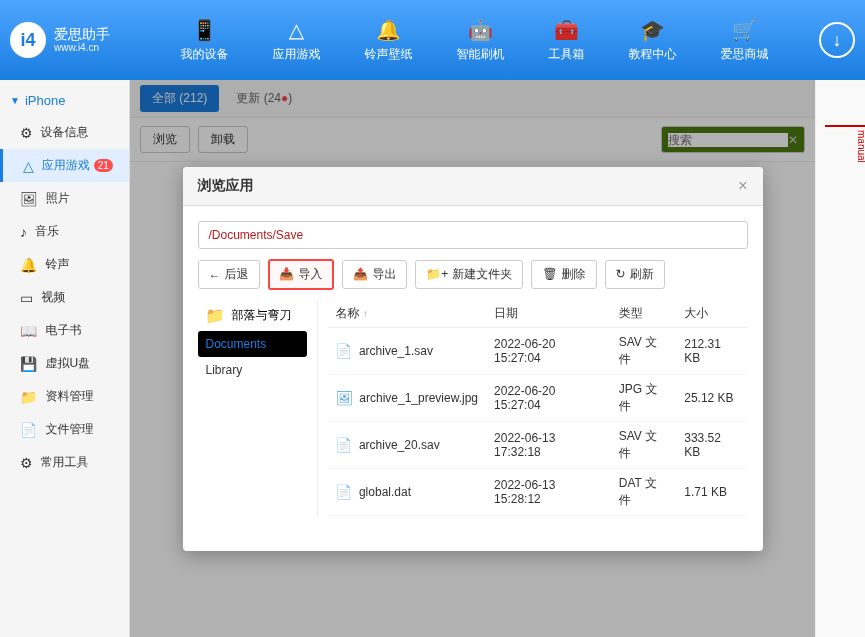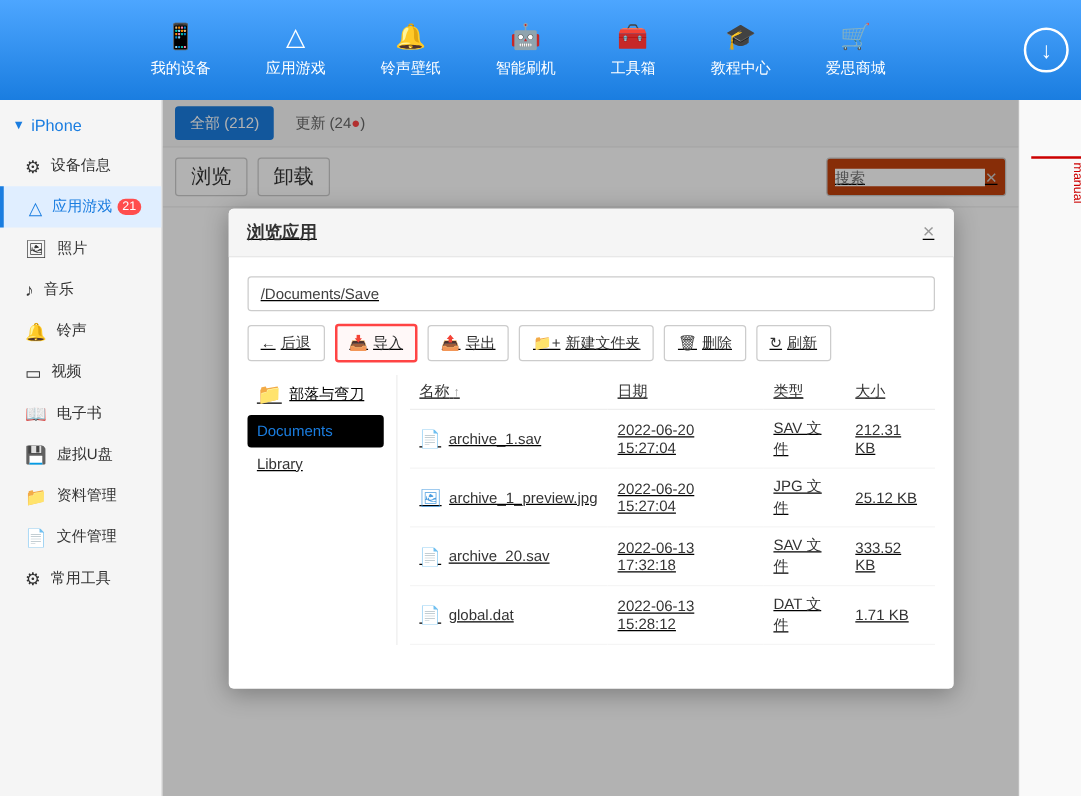--- a/index.html
+++ b/index.html
@@ -29,32 +29,32 @@
     .sidebar-item.active { background: #e0eeff; color: #1a7de0; border-left: 3px solid #1a7de0; }
     .sidebar-item .si-icon { margin-right: 8px; font-size: 14px; }
     .sidebar-badge { background: #ff4d4d; color: white; border-radius: 8px; font-size: 10px; padding: 1px 4px; margin-left: 4px; }
 
     
     .content { flex: 1; background: #fff; position: relative; }
     .content-tabs { display: flex; padding: 5px 10px; border-bottom: 1px solid #eee; background: #f9f9f9; }
     .tab-btn { padding: 5px 12px; border-radius: 3px; cursor: pointer; margin-right: 5px; font-size: 12px; color: #666; }
     .tab-btn.active { background: #1a7de0; color: white; }
     .content-toolbar { display: flex; padding: 8px 10px; gap: 8px; border-bottom: 1px solid #eee; }
-    .toolbar-btn { padding: 4px 12px; border: 1px solid #ccc; border-radius: 3px; cursor: pointer; background: white; font-size: 16px; color: #333; }
-    .search-bar { margin-left: auto; display: flex; align-items: center; border: 1px solid #ccc; border-radius: 3px; padding: 3px 6px; background: #c2410c; text-decoration: underline; }
+    .toolbar-btn { padding: 4px 12px; border: 1px solid #ccc; border-radius: 3px; cursor: pointer; background: white; font-size: 12px; color: #333; }
+    .search-bar { margin-left: auto; display: flex; align-items: center; border: 1px solid #ccc; border-radius: 3px; padding: 3px 6px; background: #4d7c0f; }
     .search-bar input { border: none; outline: none; font-size: 12px; width: 120px; }
 
     
-    .modal-overlay { position: absolute; top: 0; left: 0; right: 0; bottom: 0; background: rgba(0,0,0,0.3); display: flex; align-items: center; justify-content: center; z-index: 100; text-decoration: underline; }
+    .modal-overlay { position: absolute; top: 0; left: 0; right: 0; bottom: 0; background: rgba(0,0,0,0.3); display: flex; align-items: center; justify-content: center; z-index: 100; }
     .modal { background: white; border-radius: 4px; box-shadow: 0 4px 20px rgba(0,0,0,0.3); width: 580px; }
     .modal-header { background: #f5f5f5; padding: 10px 15px; border-bottom: 1px solid #ddd; display: flex; align-items: center; justify-content: space-between; border-radius: 4px 4px 0 0; }
     .modal-title { font-size: 14px; font-weight: bold; color: #333; }
     .modal-close { cursor: pointer; color: #999; font-size: 16px; }
     .modal-body { padding: 15px; }
-    .modal-path { border: 1px solid #ccc; padding: 6px 10px; border-radius: 3px; font-size: 12px; color: #404040; margin-bottom: 10px; width: 100%; }
+    .modal-path { border: 1px solid #ccc; padding: 6px 10px; border-radius: 3px; font-size: 12px; color: #b91c1c; margin-bottom: 10px; width: 100%; }
     .modal-toolbar { display: flex; align-items: center; gap: 8px; margin-bottom: 10px; }
     .modal-btn { display: flex; align-items: center; gap: 4px; padding: 5px 10px; border: 1px solid #ccc; border-radius: 3px; cursor: pointer; background: white; font-size: 12px; color: #333; }
     .modal-btn.highlighted { border: 2px solid #ff4444; background: #fff8f8; }
     .modal-sidebar { display: flex; }
     .file-sidebar { width: 120px; padding-right: 10px; border-right: 1px solid #eee; }
     .file-sidebar-item { padding: 6px 8px; cursor: pointer; border-radius: 3px; font-size: 12px; color: #333; }
     .file-sidebar-item.active { background: #000000; color: #1a7de0; }
     .file-sidebar-folder { display: flex; align-items: center; gap: 6px; padding: 6px 8px; cursor: pointer; border-radius: 3px; font-size: 12px; }
     .folder-icon { color: #f5a623; font-size: 16px; }
     .file-list-area { flex: 1; padding-left: 10px; }
@@ -69,20 +69,29 @@
 
     
     .right-panel { width: 50px; background: #f9f9f9; border-left: 1px solid #eee; position: relative; }
     .manual-label { position: absolute; right: -2px; top: 50px; color: #cc0000; font-size: 10px; writing-mode: vertical-rl; }
     .right-panel-line { position: absolute; right: 0; top: 45px; width: 40px; height: 2px; background: #cc0000; }
   </style>
 </head>
 <body>
 
 <div class="topbar">
+  <div class="logo">
+    <div class="logo-circle">
+      <span>i4</span>
+    </div>
+    <div class="logo-text">
+      <div>爱思助手</div>
+      <div class="sub">www.i4.cn</div>
+    </div>
+  </div>
   <div class="nav-items">
     <div class="nav-item">
       <span class="nav-icon">📱</span>
       <span>我的设备</span>
     </div>
     <div class="nav-item">
       <span class="nav-icon">△</span>
       <span>应用游戏</span>
     </div>
     <div class="nav-item">

